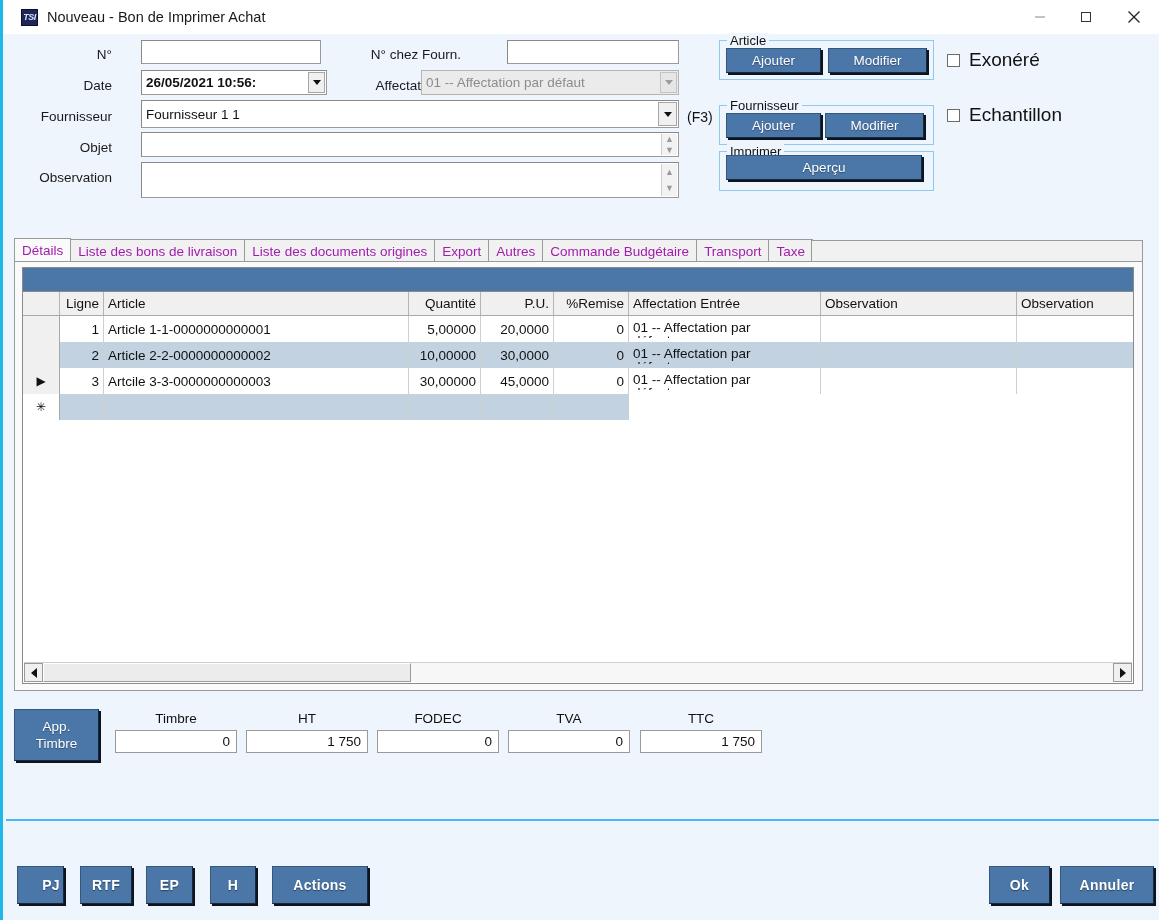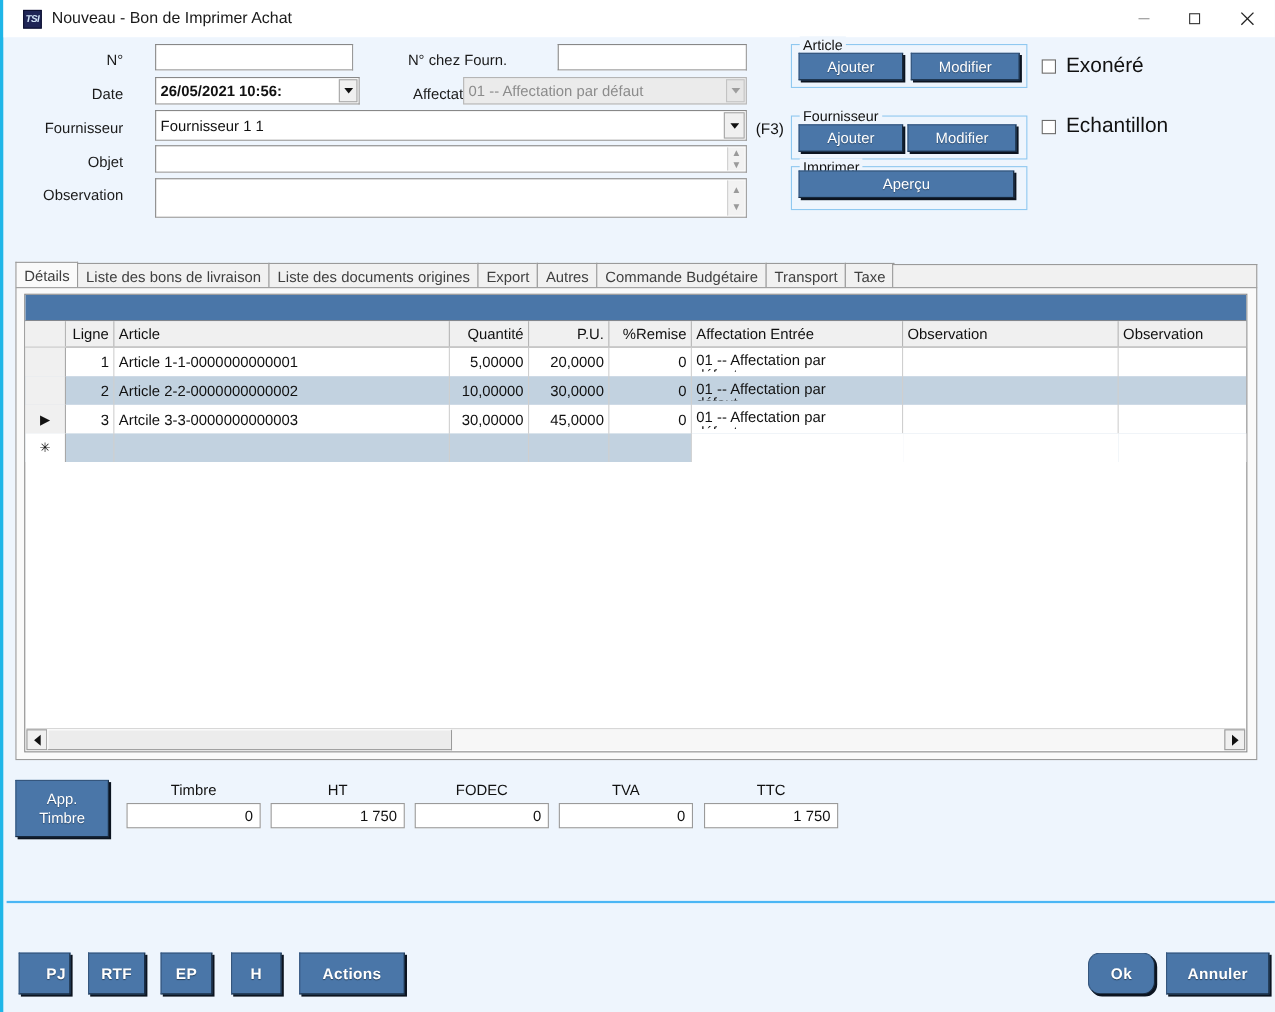--- a/index.html
+++ b/index.html
@@ -138,21 +138,21 @@
     display: flex; align-items: flex-end;
   }
   .tab {
     height: 23px;
     background: #f1f1f1;
     border: 1px solid #9a9a9a;
     border-bottom: none;
     margin-right: -1px;
     padding: 0 7px;
     display: flex; align-items: center;
-    font-size: 13.5px; color: #404040;
+    font-size: 13.5px; color: #a21caf;
     white-space: nowrap;
   }
   .tab.active {
     background: #fafafa;
     height: 24px;
     border-bottom: 1px solid #fafafa;
     font-weight: normal;
   }
   .tab-filler {
     flex: 1; height: 22px;
@@ -502,17 +502,17 @@
 
   <div class="hr-cyan"></div>
 
   <div class="btnbar">
     <div class="sqbtn" style="left:14px; width:47px;padding-left:21px;">PJ</div>
     <div class="sqbtn" style="left:77px; width:52px;">RTF</div>
     <div class="sqbtn" style="left:143px; width:47px;">EP</div>
     <div class="sqbtn" style="left:207px; width:46px;">H</div>
     <div class="sqbtn" style="left:269px; width:96px;">Actions</div>
 
-    <div class="sqbtn" style="left:986px; width:61px;border-radius:11px;">Ok</div>
+    <div class="sqbtn" style="left:986px; width:61px;">Ok</div>
     <div class="sqbtn" style="left:1057px; width:94px;">Annuler</div>
   </div>
 
 </div>
 
 </body></html>

